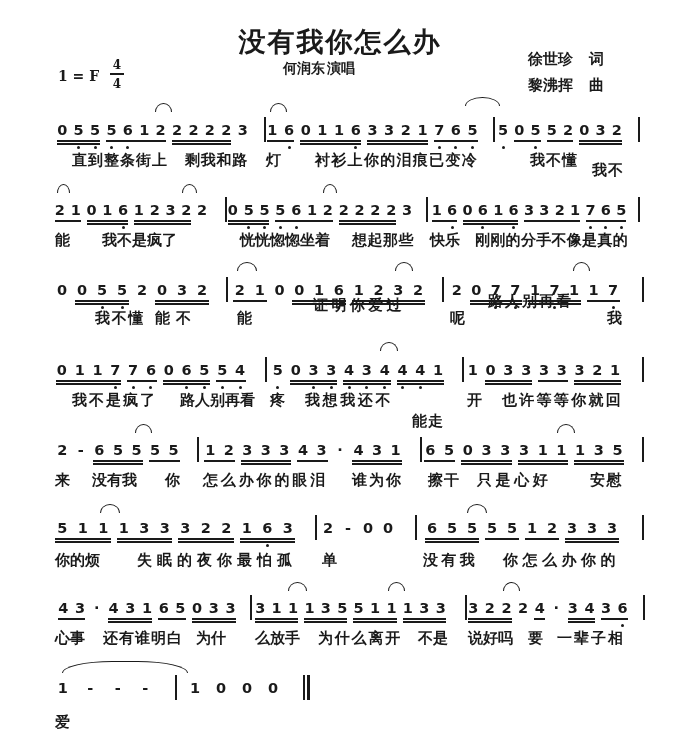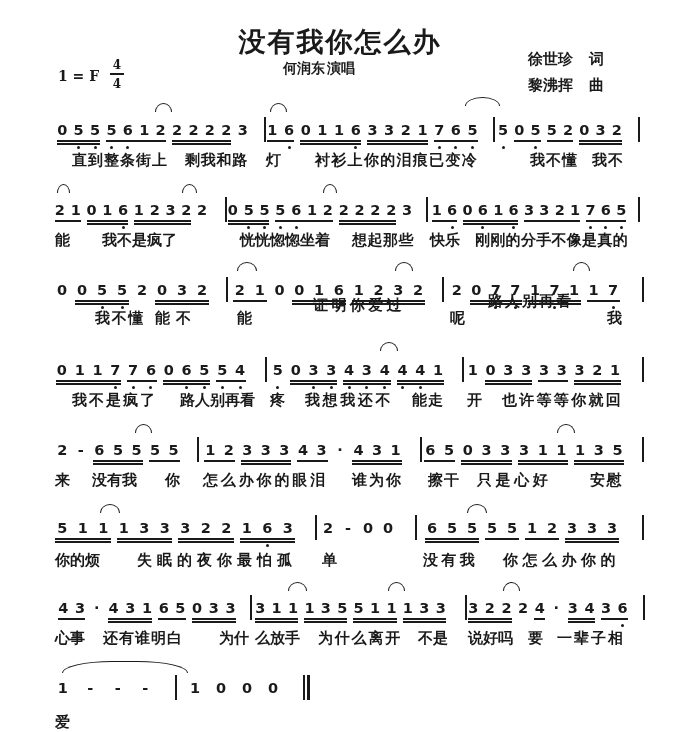--- a/index.html
+++ b/index.html
@@ -116,21 +116,21 @@
     <div class="barline" style="left: 493px; top: 117px; height: 25px;"></div>
     <div class="barline" style="left: 638px; top: 117px; height: 25px;"></div>
     <div class="tie" style="left: 155px; width: 17px; top: 103px; height: 9px;"></div>
     <div class="tie" style="left: 270px; width: 17px; top: 103px; height: 9px;"></div>
     <div class="tie" style="left: 465px; width: 35px; top: 97px; height: 9px;"></div>
     <span class="lyric" style="left: 72px; top: 151px; letter-spacing: 1px;">直到整条街上</span>
     <span class="lyric" style="left: 185px; top: 151px; letter-spacing: 0.75px;">剩我和路</span>
     <span class="lyric" style="left: 266px; top: 151px; letter-spacing: 1px;">灯</span>
     <span class="lyric" style="left: 315px; top: 151px; letter-spacing: 1.3px;">衬衫上你的泪痕已变冷</span>
     <span class="lyric" style="left: 530px; top: 151px; letter-spacing: 1px;">我不懂</span>
-    <span class="lyric" style="left: 592px; top: 151px; letter-spacing: 1px;">我不</span>
+    <span class="lyric" style="left: 592px; top: 161px; letter-spacing: 1px;">我不</span>
     <div class="measure" style="left: 52px; top: 202px; width: 158px;">
       <span class="note-group b1">
         <span class="note" style="width: 15.8px;">2</span>
         <span class="note" style="width: 15.8px;">1</span>
       </span>
       <span class="note-group b2">
         <span class="note" style="width: 15.8px;">0</span>
         <span class="note" style="width: 15.8px;">1</span>
         <span class="note low" style="width: 15.8px;">6</span>
       </span>
@@ -332,21 +332,21 @@
       </span>
     </div>
     <div class="barline" style="left: 265px; top: 357px; height: 25px;"></div>
     <div class="barline" style="left: 462px; top: 357px; height: 25px;"></div>
     <div class="barline" style="left: 642px; top: 357px; height: 25px;"></div>
     <div class="tie" style="left: 380px; width: 18px; top: 342px; height: 9px;"></div>
     <span class="lyric" style="left: 72px; top: 391px; letter-spacing: 2px;">我不是疯了</span>
     <span class="lyric" style="left: 180px; top: 391px; letter-spacing: 0px;">路人别再看</span>
     <span class="lyric" style="left: 270px; top: 391px; letter-spacing: 1px;">疼</span>
     <span class="lyric" style="left: 305px; top: 391px; letter-spacing: 2.6px;">我想我还不</span>
-    <span class="lyric" style="left: 412px; top: 391px; letter-spacing: 1px;">能走</span>
+    <span class="lyric" style="left: 412px; top: 412px; letter-spacing: 1px;">能走</span>
     <span class="lyric" style="left: 467px; top: 391px; letter-spacing: 1px;">开</span>
     <span class="lyric" style="left: 502px; top: 391px; letter-spacing: 2.29px;">也许等等你就回</span>
     <div class="measure" style="left: 53px; top: 442px; width: 130px;">
       <span class="note-group b0">
         <span class="note" style="width: 18.5714px;">2</span>
       </span>
       <span class="note-group b0">
         <span class="note" style="width: 18.5714px;">-</span>
       </span>
       <span class="note-group b2">
@@ -552,21 +552,21 @@
       </span>
     </div>
     <div class="barline" style="left: 250px; top: 595px; height: 25px;"></div>
     <div class="barline" style="left: 465px; top: 595px; height: 25px;"></div>
     <div class="barline" style="left: 643px; top: 595px; height: 25px;"></div>
     <div class="tie" style="left: 288px; width: 19px; top: 582px; height: 9px;"></div>
     <div class="tie" style="left: 388px; width: 17px; top: 582px; height: 9px;"></div>
     <div class="tie" style="left: 503px; width: 17px; top: 582px; height: 9px;"></div>
     <span class="lyric" style="left: 55px; top: 629px; letter-spacing: 0px;">心事</span>
     <span class="lyric" style="left: 103px; top: 629px; letter-spacing: 1px;">还有谁明白</span>
-    <span class="lyric" style="left: 219px; top: 629px; letter-spacing: 0px;">为什</span>
+    <span class="lyric" style="left: 196px; top: 629px; letter-spacing: 0px;">为什</span>
     <span class="lyric" style="left: 255px; top: 629px; letter-spacing: 0px;">么放手</span>
     <span class="lyric" style="left: 318px; top: 629px; letter-spacing: 1.8px;">为什么离开</span>
     <span class="lyric" style="left: 418px; top: 629px; letter-spacing: 0px;">不是</span>
     <span class="lyric" style="left: 468px; top: 629px; letter-spacing: 0px;">说好吗</span>
     <span class="lyric" style="left: 528px; top: 629px; letter-spacing: 1px;">要</span>
     <span class="lyric" style="left: 557px; top: 629px; letter-spacing: 2px;">一辈子相</span>
     <div class="measure" style="left: 49px; top: 680px; width: 110px;">
       <span class="note-group b0">
         <span class="note" style="width: 27.5px;">1</span>
       </span>

